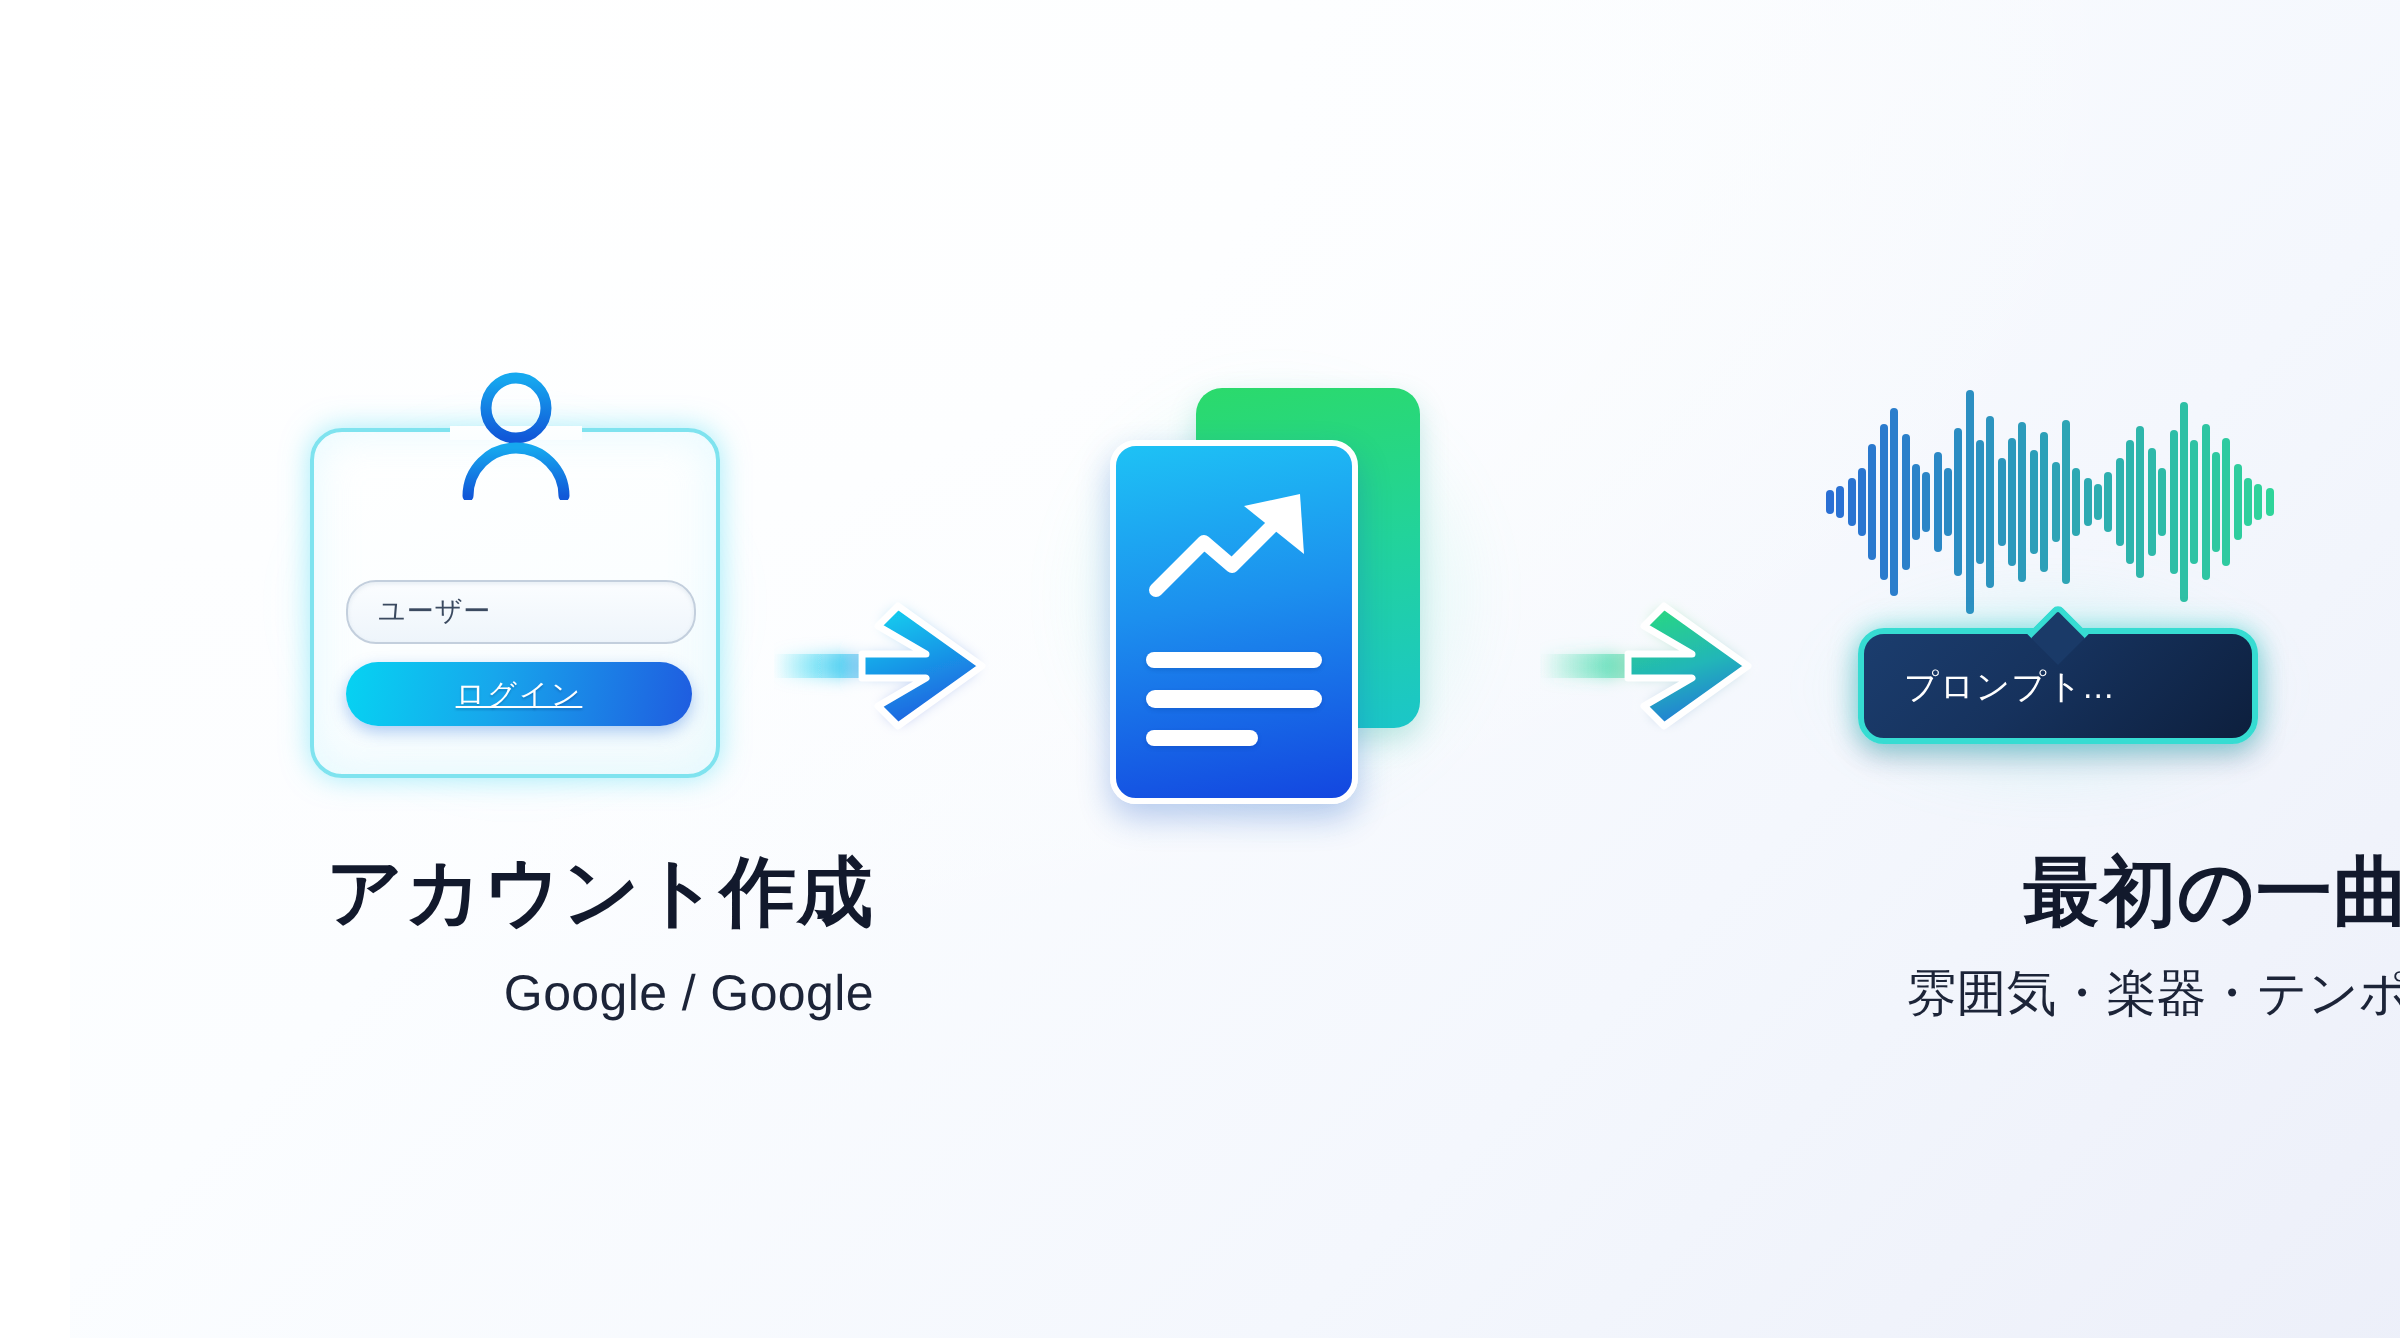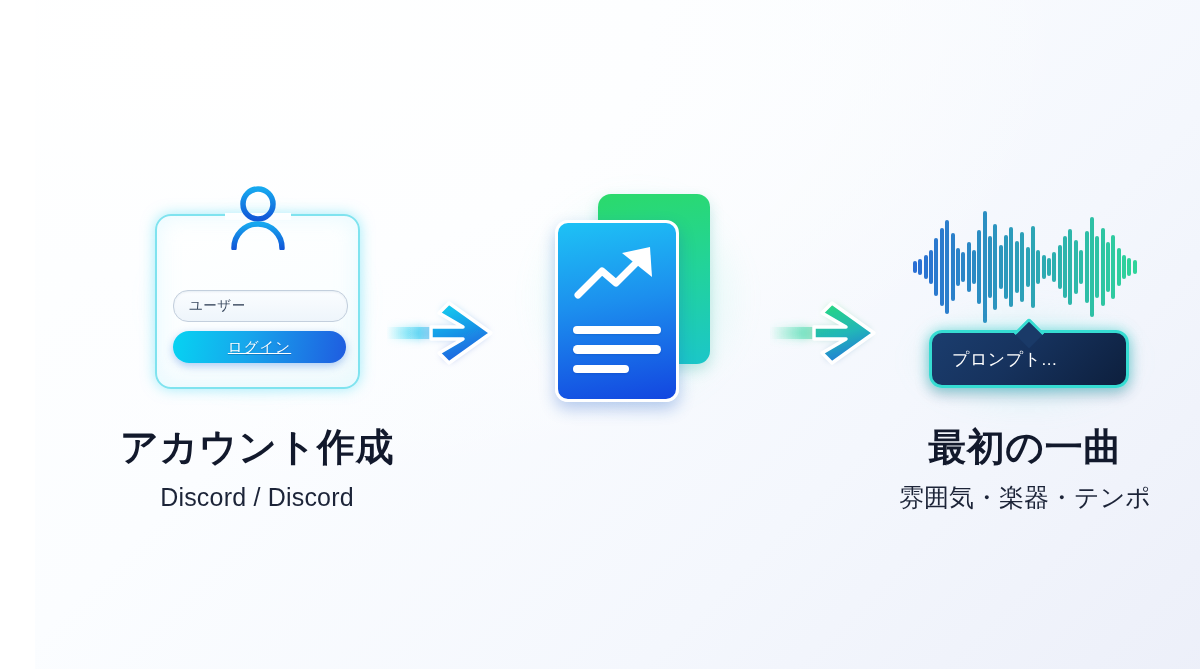--- a/index.html
+++ b/index.html
@@ -42,20 +42,21 @@
     left: 0;
     width: 360px;
     height: 215px;
   }
 
   .captions {
     position: absolute;
     top: 425px;
     left: 0;
     width: 360px;
+    text-align: right;
   }
   .title {
     font-size: 38px;
     font-weight: 700;
     letter-spacing: 0.5px;
     color: #12192c;
     line-height: 1.18;
     white-space: nowrap;
   }
   .subtitle {
@@ -217,21 +218,21 @@
     left: 14px;
     top: 14px;
     width: 90px;
     height: 68px;
   }
 
   
   .wave-wrap {
     position: absolute;
     left: 60px;
-    top: 22px;
+    top: 6px;
     width: 240px;
     height: 210px;
   }
   .wave-glow {
     position: absolute;
     left: 0px; top: 96px;
     width: 240px; height: 112px;
     border-radius: 30px;
     background: radial-gradient(closest-side, rgba(80,225,255,0.34), rgba(120,240,215,0.12) 62%, rgba(255,255,255,0) 100%);
     filter: blur(11px);
@@ -308,21 +309,21 @@
               <stop offset="100%" stop-color="#1158d8"></stop>
             </linearGradient>
           </defs>
           <circle cx="39" cy="20" r="15" fill="none" stroke="url(#pgrad)" stroke-width="5.5"></circle>
           <path d="M15 64 A24 24 0 0 1 63 64" fill="none" stroke="url(#pgrad)" stroke-width="5.5" stroke-linecap="round"></path>
         </svg>
       </div>
     </div>
     <div class="captions">
       <div class="title">アカウント作成</div>
-      <div class="subtitle sub-en">Discord / Discord</div>
+      <div class="subtitle sub-en">Google / Google</div>
     </div>
   </div>
 
   <svg class="arrow arrow-1" viewBox="0 0 130 86">
     <defs>
       <linearGradient id="a1grad" x1="0" y1="0" x2="0.35" y2="1">
         <stop offset="0%" stop-color="#0fd9f0"></stop>
         <stop offset="100%" stop-color="#1f63e0"></stop>
       </linearGradient>
       <linearGradient id="a1tail" x1="0" y1="0" x2="1" y2="0">

